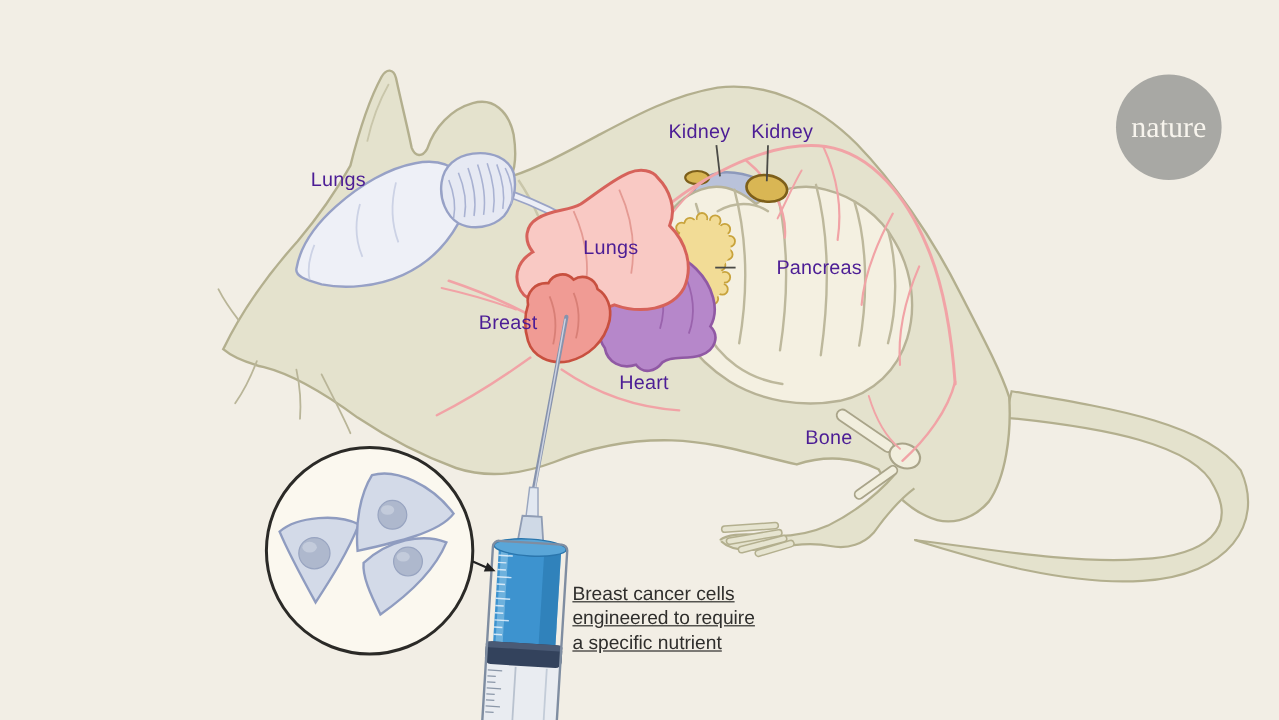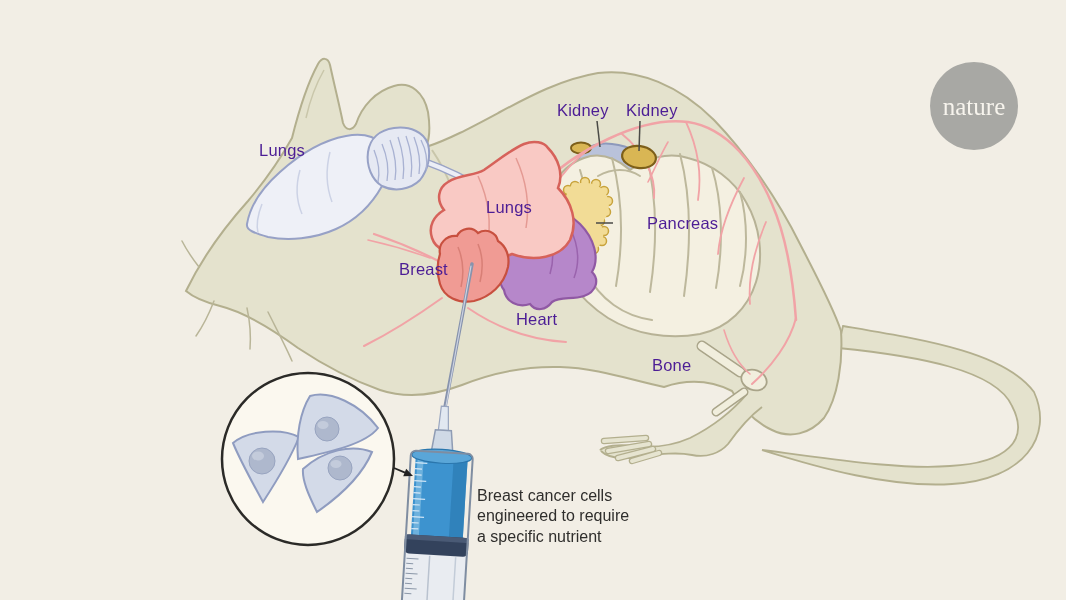--- a/index.html
+++ b/index.html
@@ -2,21 +2,21 @@
 <html><head>
 <meta charset="utf-8">
 <style>
   html,body{margin:0;padding:0;background:#f2eee5;}
   .stage{position:relative;width:1066px;height:600px;overflow:hidden;background:#f2eee5;
          font-family:"Liberation Sans",sans-serif;}
   .stage svg{position:absolute;left:0;top:0;}
   .lbl{position:absolute;font:16.5px/1.1 "Liberation Sans",sans-serif;color:#4c1d95;
        letter-spacing:.2px;white-space:nowrap;}
   .caption{position:absolute;left:477px;top:486px;font:16px/1.28 "Liberation Sans",sans-serif;
-       color:#2f2e2c;white-space:pre-line;}
+       color:#2f2e2c;white-space:pre-line;text-decoration:underline;}
   .logo-text{position:absolute;left:924px;top:93px;width:100px;text-align:center;
        font:400 25px/1.1 "Liberation Serif",serif;color:#f7f4ed;}
 </style>
 </head>
 <body>
 
 <div class="stage">
 <svg width="1066" height="600" viewBox="0 0 1066 600">
 
   <path fill-rule="evenodd" stroke-width="1.8" d="M 843,326 C 925,340 1004,352 1034,392 C 1054,436 1024,480 952,484
@@ -270,20 +270,20 @@
   <circle cx="974" cy="106" r="44" fill="#a8a8a4"></circle>
 </svg>
 
 <div class="lbl" style="left:259px;top:141px">Lungs</div>
 <div class="lbl" style="left:557px;top:101px">Kidney</div>
 <div class="lbl" style="left:626px;top:101px">Kidney</div>
 <div class="lbl" style="left:486px;top:198px">Lungs</div>
 <div class="lbl" style="left:647px;top:214px">Pancreas</div>
 <div class="lbl" style="left:399px;top:260px">Breast</div>
 <div class="lbl" style="left:516px;top:310px">Heart</div>
-<div class="lbl" style="left:652px;top:356px">Bone</div>
+<div class="lbl" style="left:671px;top:356px">Bone</div>
 
 <div class="caption">Breast cancer cells
 engineered to require
 a specific nutrient</div>
 
 <div class="logo-text">nature</div>
 </div>
 
 </body></html>

